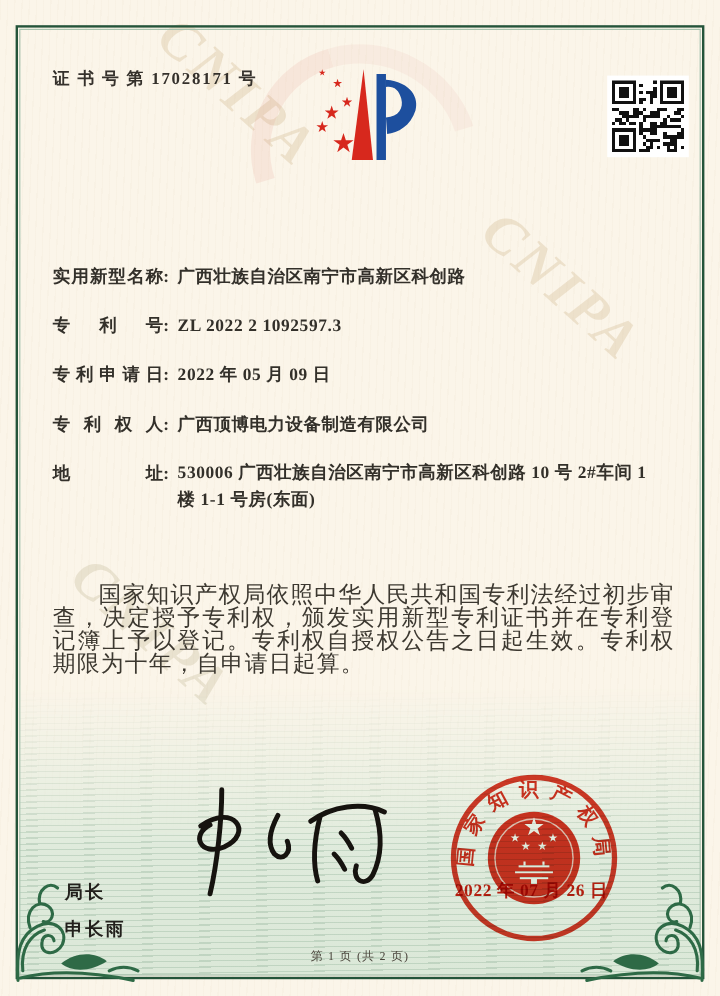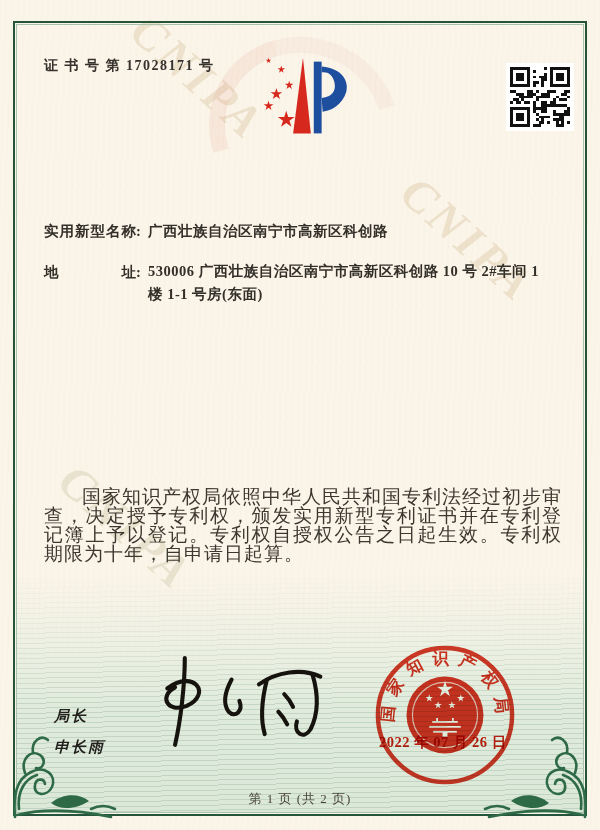--- a/index.html
+++ b/index.html
@@ -49,29 +49,29 @@
   .jl{display:inline-block;width:92px;text-align:justify;text-align-last:justify;vertical-align:top;}
   .colon{display:inline-block;width:12px;}
   .fvalue{display:inline-block;vertical-align:top;letter-spacing:.5px;}
   .frow.wrap .fvalue{width:398px;white-space:normal;line-height:23px;}
   .pair2{position:absolute;left:253px;top:0;}
   
   .paras{position:absolute;left:44px;right:38px;top:487px;z-index:2;}
   .paras p{margin:0 0 9px 0;text-indent:2em;font-size:19px;line-height:19px;
       letter-spacing:1px;color:#3c3830;text-align:justify;font-weight:500;}
   
-  .signer{position:absolute;left:54px;top:700px;z-index:2;font-family:"Liberation Sans","DejaVu Sans",sans-serif;
-      font-weight:700;font-size:15px;color:#22201c;line-height:31px;letter-spacing:2px;font-style:italic;}
+  .signer{position:absolute;left:54px;top:728px;z-index:2;font-family:"Liberation Sans","DejaVu Sans",sans-serif;
+      font-weight:700;font-size:15px;color:#22201c;line-height:31px;letter-spacing:2px;}
   .sig{position:absolute;left:138px;top:650px;width:195px;height:100px;z-index:2;}
   
   .seal{position:absolute;left:371px;top:641px;width:148px;height:148px;z-index:2;mix-blend-mode:multiply;}
   .seal-date{position:absolute;left:379px;top:733px;width:140px;z-index:3;color:#cf2212;
       font-weight:700;font-size:14.5px;letter-spacing:.5px;mix-blend-mode:multiply;white-space:nowrap;}
   
-  .footer{position:absolute;left:0;right:0;top:790px;text-align:center;font-size:13px;
+  .footer{position:absolute;left:0;right:0;top:790px;text-align:center;font-size:10px;
       letter-spacing:1px;color:#4a453c;z-index:4;}
 </style>
 </head>
 <body>
 
 <svg width="0" height="0" style="position:absolute" aria-hidden="true">
   <defs>
     <path id="star" d="M0,-1 L0.224,-0.309 L0.951,-0.309 L0.363,0.118 L0.588,0.809 L0,0.382 L-0.588,0.809 L-0.363,0.118 L-0.951,-0.309 L-0.224,-0.309 Z"></path>
   </defs>
 </svg>
@@ -257,20 +257,29 @@
           <rect x="2" y="16" width="3" height="3" fill="#111"></rect>
         </g>
       </svg>
   </div>
 
 
   <div class="fields">
     <div class="frow">
       <span class="jl">实用新型名称</span><span class="colon">:</span><span class="fvalue">广西壮族自治区南宁市高新区科创路</span>
     </div>
+    <div class="frow">
+      <span class="jl">专利号</span><span class="colon">:</span><span class="fvalue">ZL 2022 2 1092597.3</span>
+    </div>
+    <div class="frow">
+      <span class="jl">专利申请日</span><span class="colon">:</span><span class="fvalue">2022 年 05 月 09 日</span>
+    </div>
+    <div class="frow">
+      <span class="jl">专利权人</span><span class="colon">:</span><span class="fvalue">广西顶博电力设备制造有限公司</span>
+    </div>
     <div class="frow wrap" style="margin-bottom:24px;">
       <span class="jl">地址</span><span class="colon">:</span><span class="fvalue">530006 广西壮族自治区南宁市高新区科创路 10 号 2#车间 1 楼 1-1 号房(东面)</span>
     </div>
   </div>
 
   <div class="paras">
     <p>国家知识产权局依照中华人民共和国专利法经过初步审查，决定授予专利权，颁发实用新型专利证书并在专利登记簿上予以登记。专利权自授权公告之日起生效。专利权期限为十年，自申请日起算。</p>
   </div>
 
   <div class="signer">

